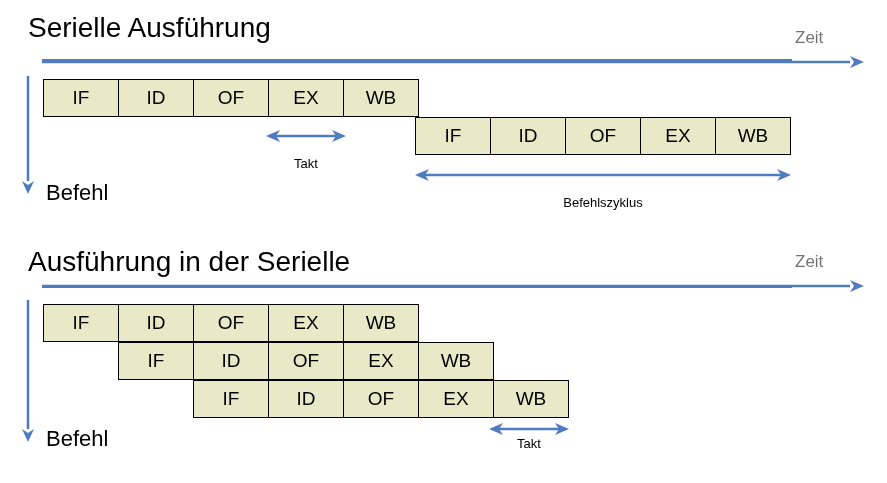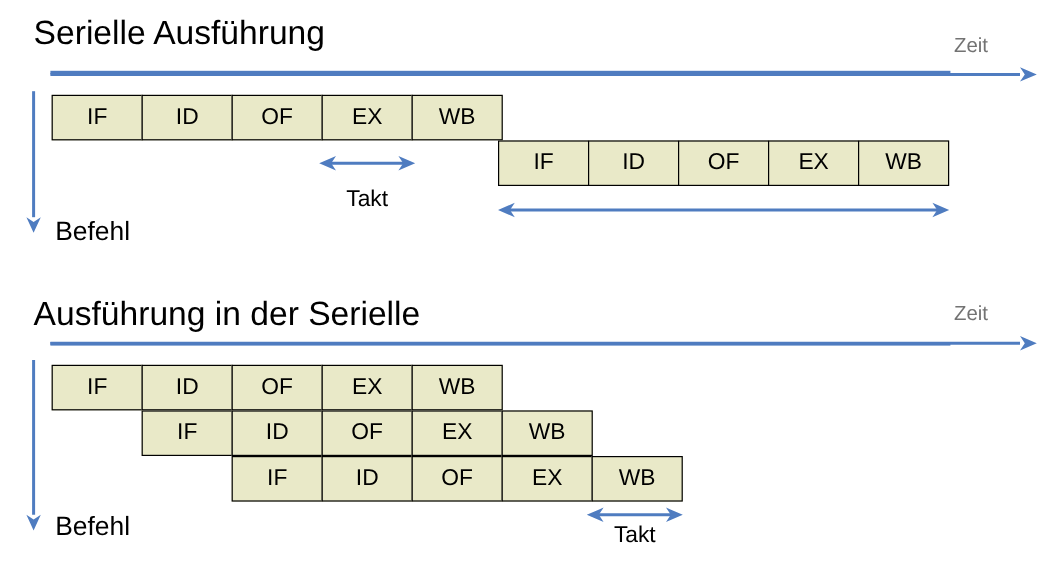--- a/index.html
+++ b/index.html
@@ -41,21 +41,21 @@
   }
   .befehl-label {
     position: absolute;
     font-size: 22px;
     line-height: 1;
     color: #000000;
     white-space: nowrap;
   }
   .meas-label {
     position: absolute;
-    font-size: 19px;
+    font-size: 13px;
     line-height: 1;
     color: #000000;
     white-space: nowrap;
     text-align: center;
   }
   .stage-row {
     position: absolute;
     display: flex;
     border-radius: 15px;
   }
@@ -125,20 +125,21 @@
   </svg>
 
   <div class="meas-label" style="left:264px; top:157px; width:84px;">Takt</div>
 
   <svg class="arrow-svg" style="left:413px; top:167px;" width="380" height="16">
     <line x1="6" y1="8" x2="374" y2="8" stroke="#4f7cc0" stroke-width="2.5"></line>
     <path d="M16,2 L2,8 L16,14 L12,8 Z" fill="#4f7cc0"></path>
     <path d="M364,2 L378,8 L364,14 L368,8 Z" fill="#4f7cc0"></path>
   </svg>
 
+  <div class="meas-label" style="left:413px; top:196px; width:380px;">Befehlszyklus</div>
 
   <div class="section-title" style="left:28px; top:248px;">Ausführung in der Serielle</div>
 
   <div class="title-rule" style="left:42px; top:285px; width:750px;"></div>
 
   <div class="axis-label" style="left:795px; top:253px;">Zeit</div>
 
   <svg class="arrow-svg" style="left:42px; top:278px;" width="825" height="16">
     <line x1="0" y1="8" x2="808" y2="8" stroke="#4f7cc0" stroke-width="2.5"></line>
     <path d="M808,2 L822,8 L808,14 L812,8 Z" fill="#4f7cc0"></path>

